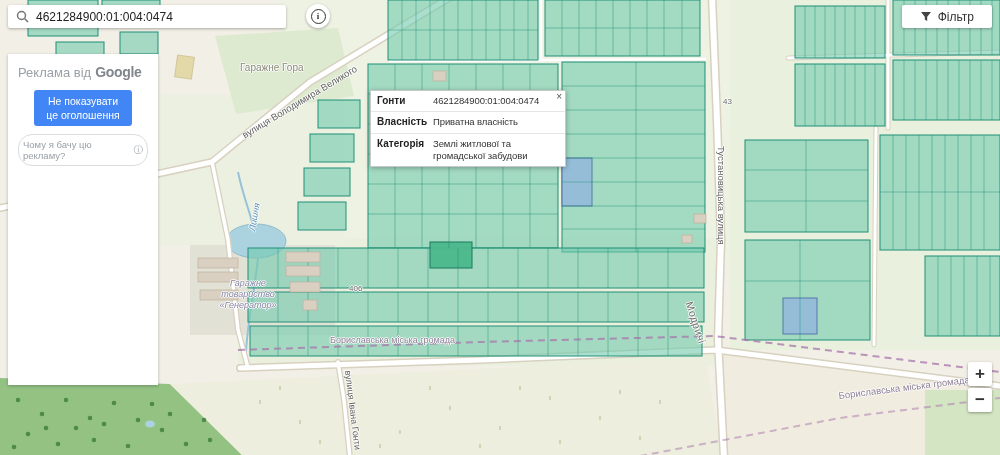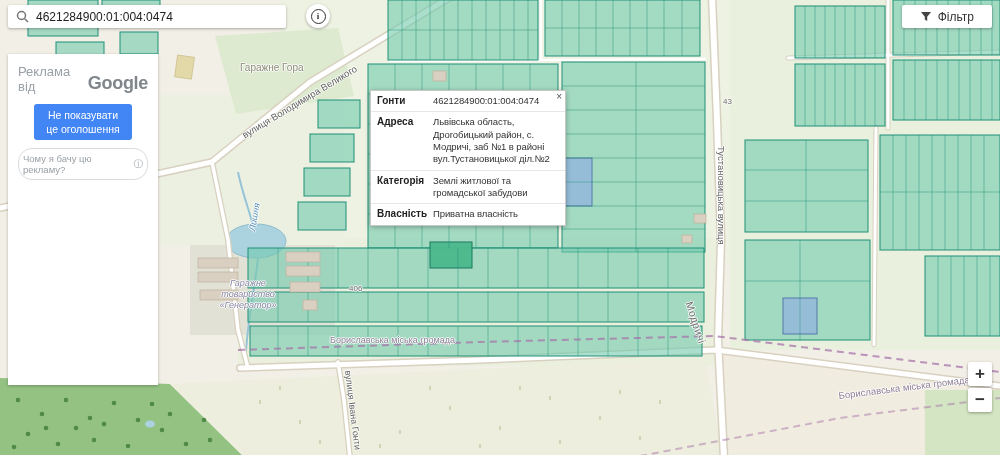--- a/index.html
+++ b/index.html
@@ -22,21 +22,21 @@
   .info-btn{position:absolute;left:306px;top:4px;width:24px;height:24px;border-radius:50%;background:#fff;
     box-shadow:0 1px 3px rgba(0,0,0,.3);display:flex;align-items:center;justify-content:center;z-index:6;cursor:pointer}
   .info-glyph{width:15px;height:15px;border-radius:50%;border:1.5px solid #333;color:#333;font-size:9px;font-weight:bold;
     display:flex;align-items:center;justify-content:center;font-family:"Liberation Serif",serif}
   .filter-btn{position:absolute;right:8px;top:5px;height:23px;background:#fff;border-radius:2px;
     box-shadow:0 1px 3px rgba(0,0,0,.3);display:flex;align-items:center;padding:0 18px;gap:6px;z-index:6;
     font-size:12px;color:#333;cursor:pointer}
   .ad-panel{position:absolute;left:8px;top:54px;width:150px;height:331px;background:#fff;
     box-shadow:0 1px 3px rgba(0,0,0,.25);z-index:5}
   .ad-header{padding:10px 10px 4px;font-size:13px;color:#9aa0a6;display:flex;gap:4px;align-items:flex-end}
-  .ad-brand{color:#80868b;font-weight:bold;letter-spacing:-.3px;font-size:18px}
+  .ad-brand{color:#80868b;font-weight:bold;letter-spacing:-.3px;font-size:14px}
   .ad-dismiss{margin:6px 26px 0;background:#4285f4;color:#fff;font-size:10.5px;line-height:1.35;text-align:center;
     padding:4px 10px;border-radius:3px;cursor:pointer}
   .ad-why{margin:8px 10px 0;border:1px solid #dadce0;border-radius:14px;color:#9aa0a6;font-size:9.5px;
     padding:4px 4px;display:flex;align-items:center;justify-content:center;gap:4px;cursor:pointer}
   .popup{position:absolute;left:370px;top:90px;width:196px;background:#fff;border:1px solid #c8c8c8;
     box-shadow:0 1px 5px rgba(0,0,0,.3);z-index:5;font-size:9.5px;color:#333}
   .popup-close{position:absolute;top:0;right:3px;font-size:10px;color:#555;cursor:pointer;line-height:1.2}
   .popup-row{display:flex;border-bottom:1px solid #e6e6e6;padding:4px 6px;gap:4px}
   .popup-row:last-child{border-bottom:none}
   .popup-label{flex:0 0 52px;font-weight:bold;color:#222;font-size:10px}
@@ -234,31 +234,27 @@
     </div>
   </div>
 
   <div class="popup">
     <span class="popup-close">×</span>
     <div class="popup-row">
       <span class="popup-label">Гонти</span>
       <span class="popup-value">4621284900:01:004:0474</span>
     </div>
     <div class="popup-row">
-      <span class="popup-label">Адреса</span>
-      <span class="popup-value">Львівська область, Дрогобицький район, с. Модричі, заб №1 в районі вул.Тустановицької діл.№2</span>
+      <span class="popup-label">Власність</span>
+      <span class="popup-value">Приватна власність</span>
     </div>
     <div class="popup-row">
       <span class="popup-label">Категорія</span>
       <span class="popup-value">Землі житлової та громадської забудови</span>
     </div>
-    <div class="popup-row">
-      <span class="popup-label">Власність</span>
-      <span class="popup-value">Приватна власність</span>
-    </div>
   </div>
 
   <div class="zoomctl">
     <div class="zoom-btn">+</div>
     <div class="zoom-btn">−</div>
   </div>
 
 
 </div>
 

